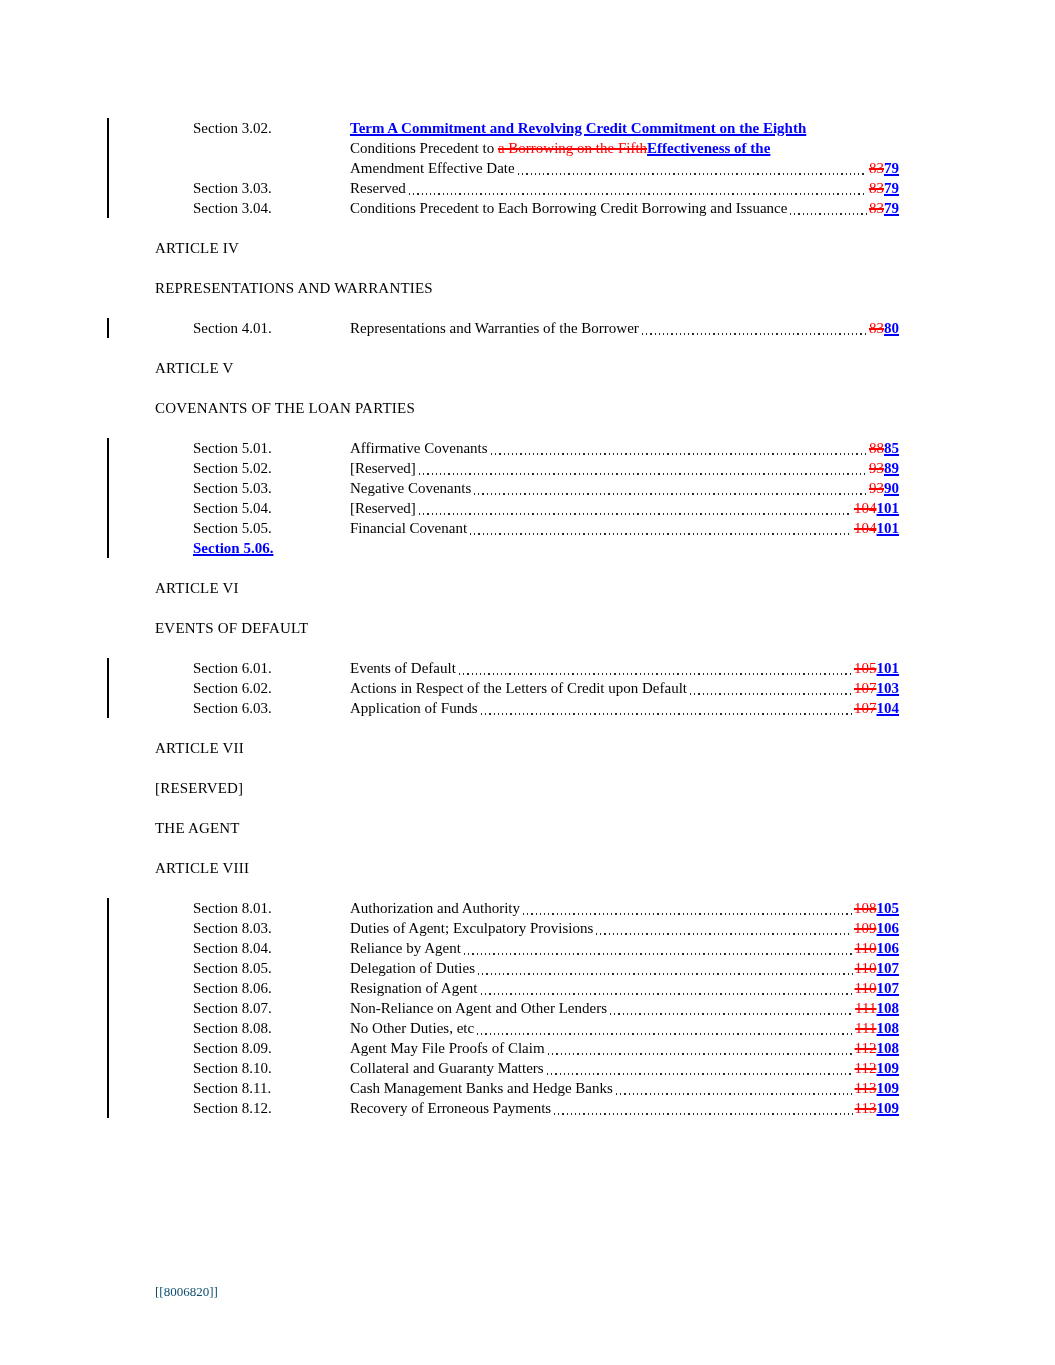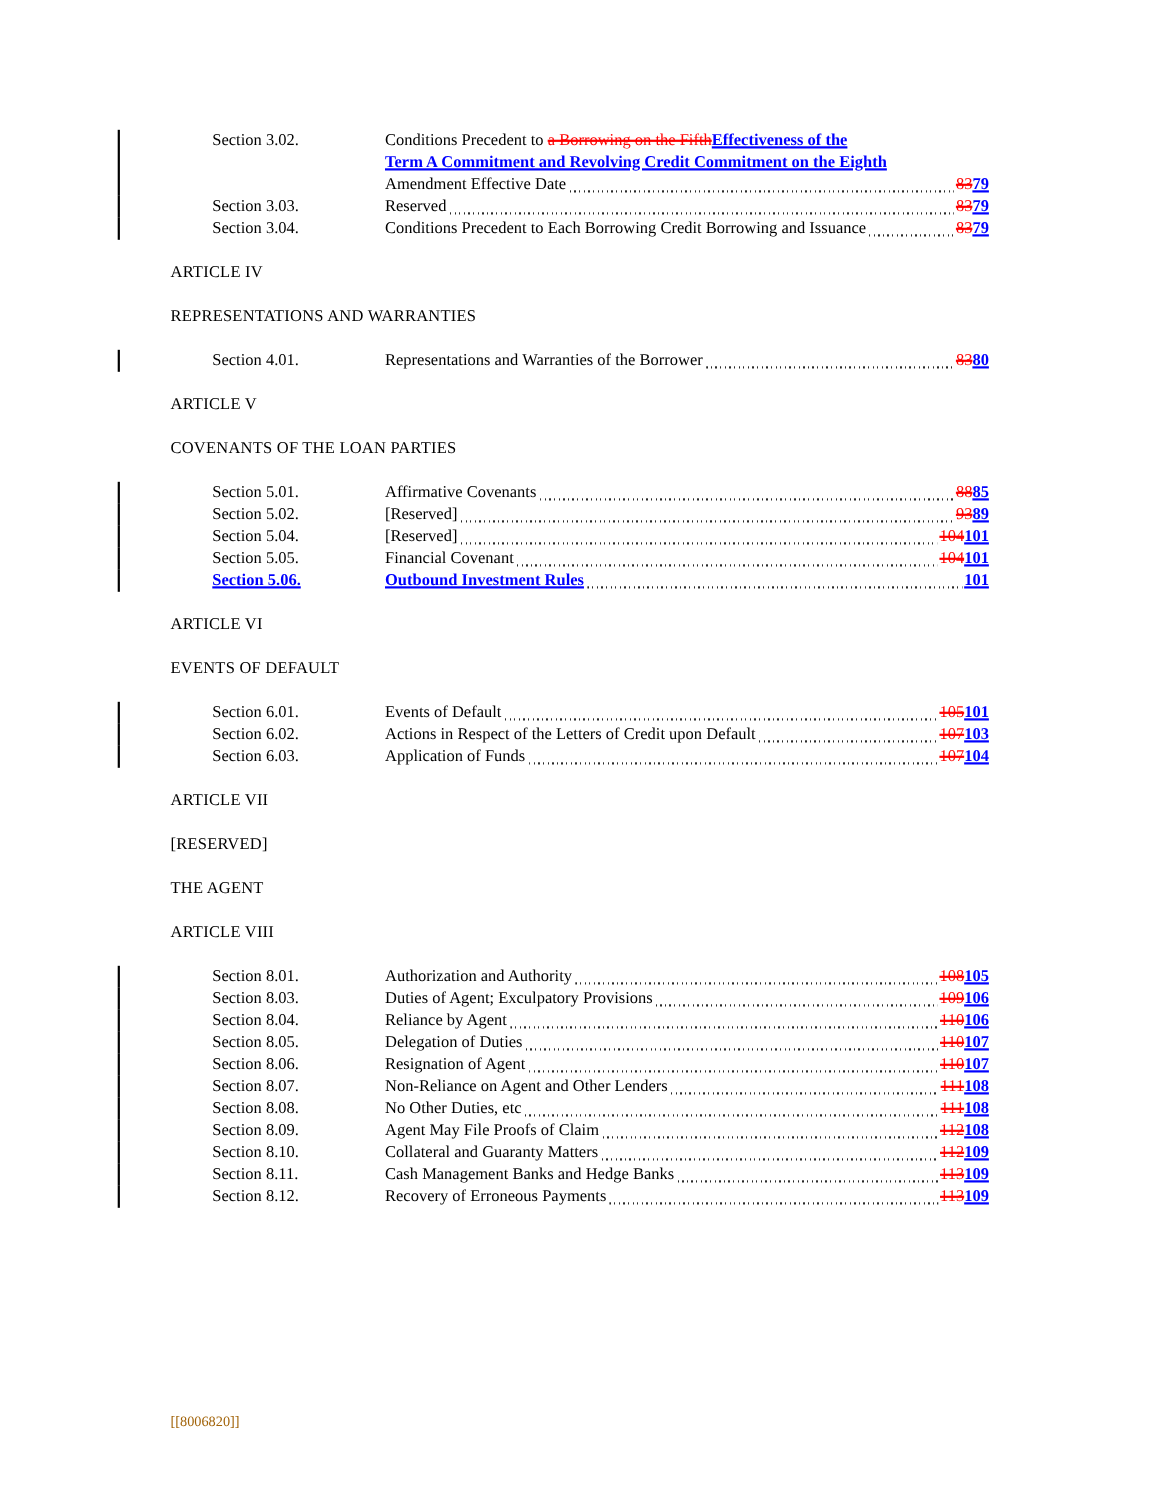--- a/index.html
+++ b/index.html
@@ -36,34 +36,34 @@
       var(--leader) 0, var(--leader) 1.2px, transparent 1.2px, transparent 4.2px);
   }
   .pages { white-space: nowrap; flex: none; }
 
   .s-normal { color: #000; }
   .s-del { color: var(--del); text-decoration: line-through; text-decoration-thickness: 1.5px; }
   .s-ins { color: var(--ins); font-weight: 700; text-decoration: underline; text-decoration-thickness: 1.5px; }
 
   .footer {
     position: absolute; left: 155px; top: 1283px;
-    font-size: 13px; line-height: 18px; color: #a16207;
+    font-size: 13px; line-height: 18px; color: #0c4a6e;
   }
 </style>
 </head>
 <body style="--del: #ff0000; --ins: #0000ff; --bar: #000000;">
 
 <div class="page">
   <div class="toc">
       <div class="block">
         <div class="toc-row changed">
           <span class="toc-label s-normal">Section 3.02.</span>
           <span class="toc-body">
+            <span class="toc-line"><span class="seg s-ins">Term A Commitment and Revolving Credit Commitment on the Eighth</span></span>
             <span class="toc-line"><span class="seg s-normal">Conditions Precedent to </span><span class="seg s-del">a Borrowing on the Fifth</span><span class="seg s-ins">Effectiveness of the </span></span>
-            <span class="toc-line"><span class="seg s-ins">Term A Commitment and Revolving Credit Commitment on the Eighth</span></span>
             <span class="toc-line with-leader">
               <span class="seg s-normal">Amendment Effective Date</span>
               <span class="leader"></span>
               <span class="pages"><span class="s-del">83</span><span class="s-ins">79</span></span>
             </span>
           </span>
         </div>
         <div class="toc-row changed">
           <span class="toc-label s-normal">Section 3.03.</span>
           <span class="toc-body">
@@ -116,20 +116,30 @@
           <span class="toc-label s-normal">Section 5.02.</span>
           <span class="toc-body">
             <span class="toc-line with-leader">
               <span class="seg s-normal">[Reserved]</span>
               <span class="leader"></span>
               <span class="pages"><span class="s-del">93</span><span class="s-ins">89</span></span>
             </span>
           </span>
         </div>
         <div class="toc-row changed">
+          <span class="toc-label s-normal">Section 5.03.</span>
+          <span class="toc-body">
+            <span class="toc-line with-leader">
+              <span class="seg s-normal">Negative Covenants</span>
+              <span class="leader"></span>
+              <span class="pages"><span class="s-del">93</span><span class="s-ins">90</span></span>
+            </span>
+          </span>
+        </div>
+        <div class="toc-row changed">
           <span class="toc-label s-normal">Section 5.04.</span>
           <span class="toc-body">
             <span class="toc-line with-leader">
               <span class="seg s-normal">[Reserved]</span>
               <span class="leader"></span>
               <span class="pages"><span class="s-del">104</span><span class="s-ins">101</span></span>
             </span>
           </span>
         </div>
         <div class="toc-row changed">
@@ -137,27 +147,20 @@
           <span class="toc-body">
             <span class="toc-line with-leader">
               <span class="seg s-normal">Financial Covenant</span>
               <span class="leader"></span>
               <span class="pages"><span class="s-del">104</span><span class="s-ins">101</span></span>
             </span>
           </span>
         </div>
         <div class="toc-row changed">
           <span class="toc-label s-ins">Section 5.06.</span>
-          <span class="toc-body">
-            <span class="toc-line with-leader">
-              <span class="seg s-ins">Outbound Investment Rules</span>
-              <span class="leader"></span>
-              <span class="pages"><span class="s-ins">101</span></span>
-            </span>
-          </span>
         </div>
       </div>
       <div class="article-heading block">ARTICLE VI</div>
       <div class="article-heading block">EVENTS OF DEFAULT</div>
       <div class="block">
         <div class="toc-row changed">
           <span class="toc-label s-normal">Section 6.01.</span>
           <span class="toc-body">
             <span class="toc-line with-leader">
               <span class="seg s-normal">Events of Default</span>

